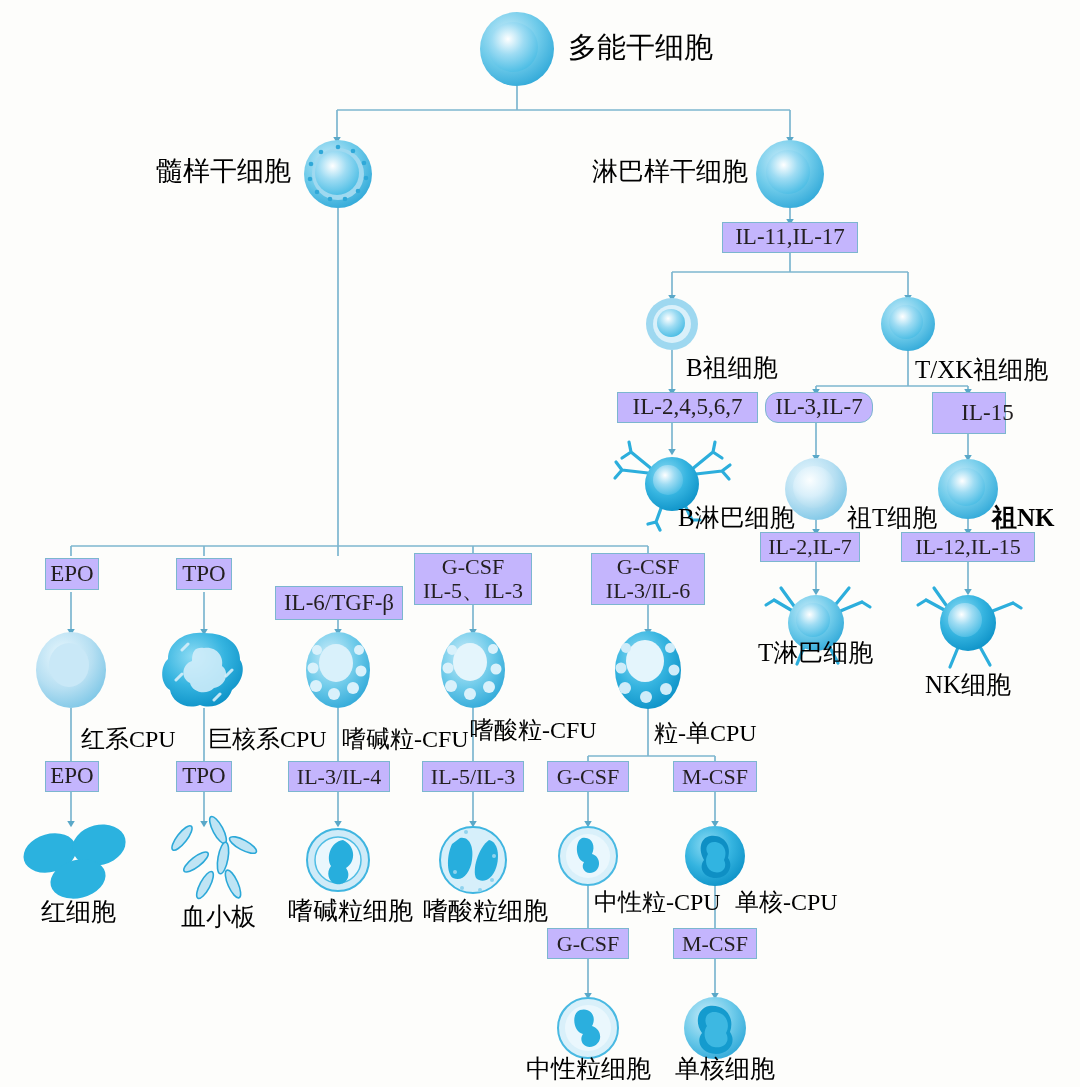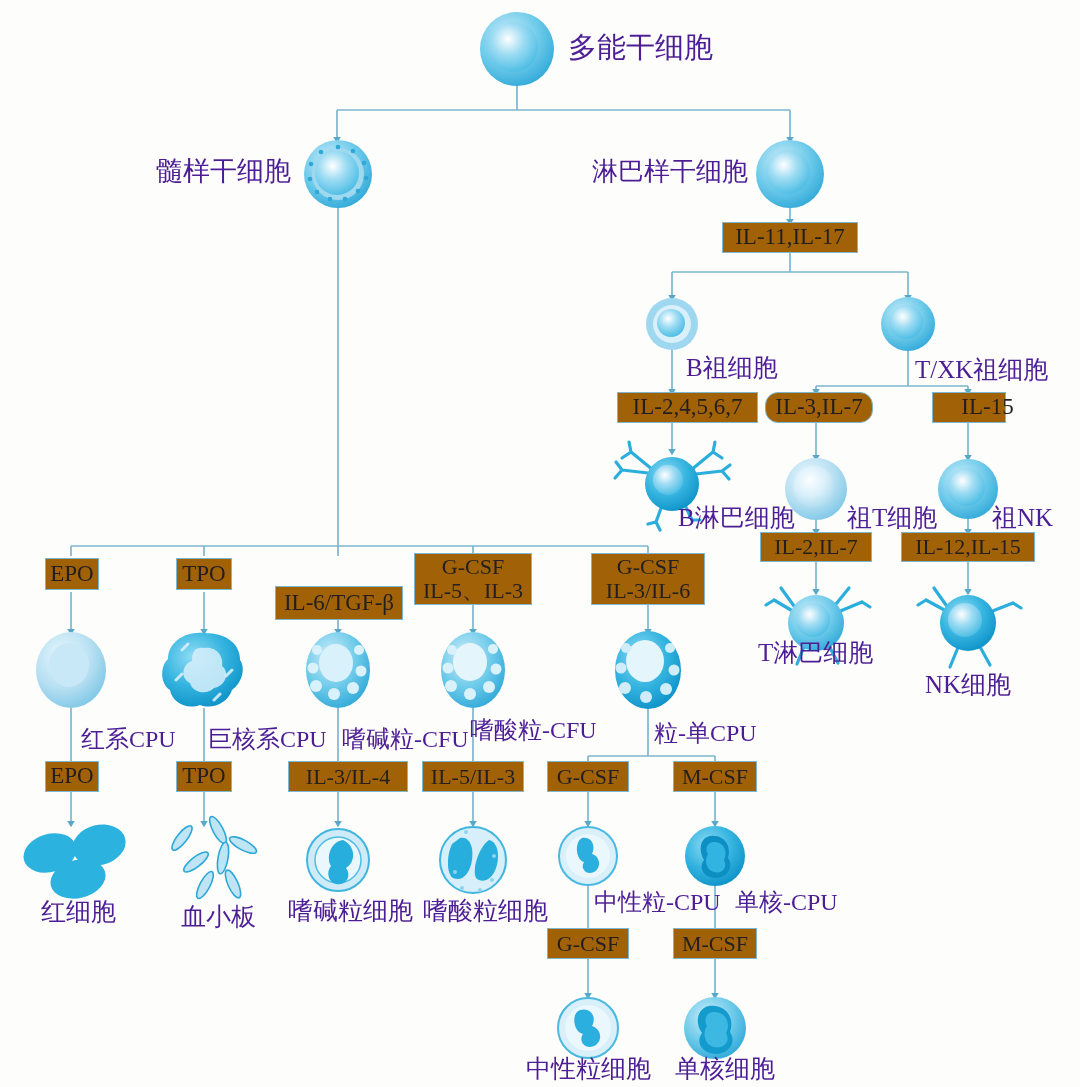--- a/index.html
+++ b/index.html
@@ -6,30 +6,30 @@
   body{
     width:1080px;height:1087px;
     background:#fdfdfb;
     font-family:"Liberation Serif","DejaVu Serif",serif;
     overflow:hidden;
   }
   #stage{position:relative;width:1080px;height:1087px;}
   svg#wires{position:absolute;left:0;top:0;width:1080px;height:1087px;}
   .lbl{
     position:absolute;
-    color:#4c1d95;
+    color:#000000;
     white-space:nowrap;
     font-family:"Liberation Serif","DejaVu Serif",serif;
     line-height:1;
   }
   .box{
     position:absolute;
     box-sizing:border-box;
     border:1.5px solid #7cb6cf;
-    background:#a16207;
+    background:#c4b5fd;
     color:#231f20;
     display:flex;
     flex-direction:column;
     align-items:center;
     justify-content:center;
     white-space:nowrap;
     font-family:"Liberation Serif","DejaVu Serif",serif;
     line-height:1.08;
     padding:2px 7px;
   }
@@ -366,21 +366,21 @@
   <div class="lbl" style="left:592px;top:159px;font-size:26px;">淋巴样干细胞</div>
 
   <div class="lbl" style="left:686px;top:355px;font-size:25px;">B祖细胞</div>
 
   <div class="lbl" style="left:915px;top:357px;font-size:25px;">T/XK祖细胞</div>
 
   <div class="lbl" style="left:678px;top:505px;font-size:25px;">B淋巴细胞</div>
 
   <div class="lbl" style="left:847px;top:505px;font-size:25px;">祖T细胞</div>
 
-  <div class="lbl" style="left:992px;top:505px;font-size:25px;">祖NK</div>
+  <div class="lbl" style="left:992px;top:505px;font-size:25px;font-weight:bold;">祖NK</div>
 
   <div class="lbl" style="left:758px;top:640px;font-size:25px;">T淋巴细胞</div>
 
   <div class="lbl" style="left:925px;top:672px;font-size:25px;">NK细胞</div>
 
   <div class="lbl" style="left:81px;top:727px;font-size:24px;">红系CPU</div>
 
   <div class="lbl" style="left:208px;top:727px;font-size:24px;">巨核系CPU</div>
 
   <div class="lbl" style="left:342px;top:727px;font-size:24px;">嗜碱粒-CFU</div>
@@ -410,25 +410,25 @@
   </div>
 
   <div class="box" style="left:608px;top:392px;width:141px;height:31px;font-size:23px;margin-left:9px;">
     <span>IL-2,4,5,6,7</span>
   </div>
 
   <div class="box" style="left:765px;top:392px;width:108px;height:31px;font-size:23px;border-radius:13px;">
     <span>IL-3,IL-7</span>
   </div>
 
-  <div class="box" style="left:932px;top:392px;width:74px;height:31px;font-size:23px;padding-left:44px;">
+  <div class="box" style="left:932px;top:392px;width:74px;height:42px;font-size:23px;padding-left:44px;">
     <span>IL-15</span>
   </div>
 
-  <div class="box" style="left:760px;top:532px;width:112px;height:30px;font-size:22px;">
+  <div class="box" style="left:760px;top:532px;width:100px;height:30px;font-size:22px;">
     <span>IL-2,IL-7</span>
   </div>
 
   <div class="box" style="left:901px;top:532px;width:134px;height:30px;font-size:22px;">
     <span>IL-12,IL-15</span>
   </div>
 
   <div class="box" style="left:45px;top:558px;width:54px;height:32px;font-size:23px;">
     <span>EPO</span>
   </div>
@@ -452,21 +452,21 @@
   </div>
 
   <div class="box" style="left:45px;top:761px;width:54px;height:31px;font-size:23px;">
     <span>EPO</span>
   </div>
 
   <div class="box" style="left:176px;top:761px;width:56px;height:31px;font-size:23px;">
     <span>TPO</span>
   </div>
 
-  <div class="box" style="left:288px;top:761px;width:120px;height:31px;font-size:22px;">
+  <div class="box" style="left:288px;top:761px;width:102px;height:31px;font-size:22px;">
     <span>IL-3/IL-4</span>
   </div>
 
   <div class="box" style="left:422px;top:761px;width:102px;height:31px;font-size:22px;">
     <span>IL-5/IL-3</span>
   </div>
 
   <div class="box" style="left:547px;top:761px;width:82px;height:31px;font-size:22px;">
     <span>G-CSF</span>
   </div>

